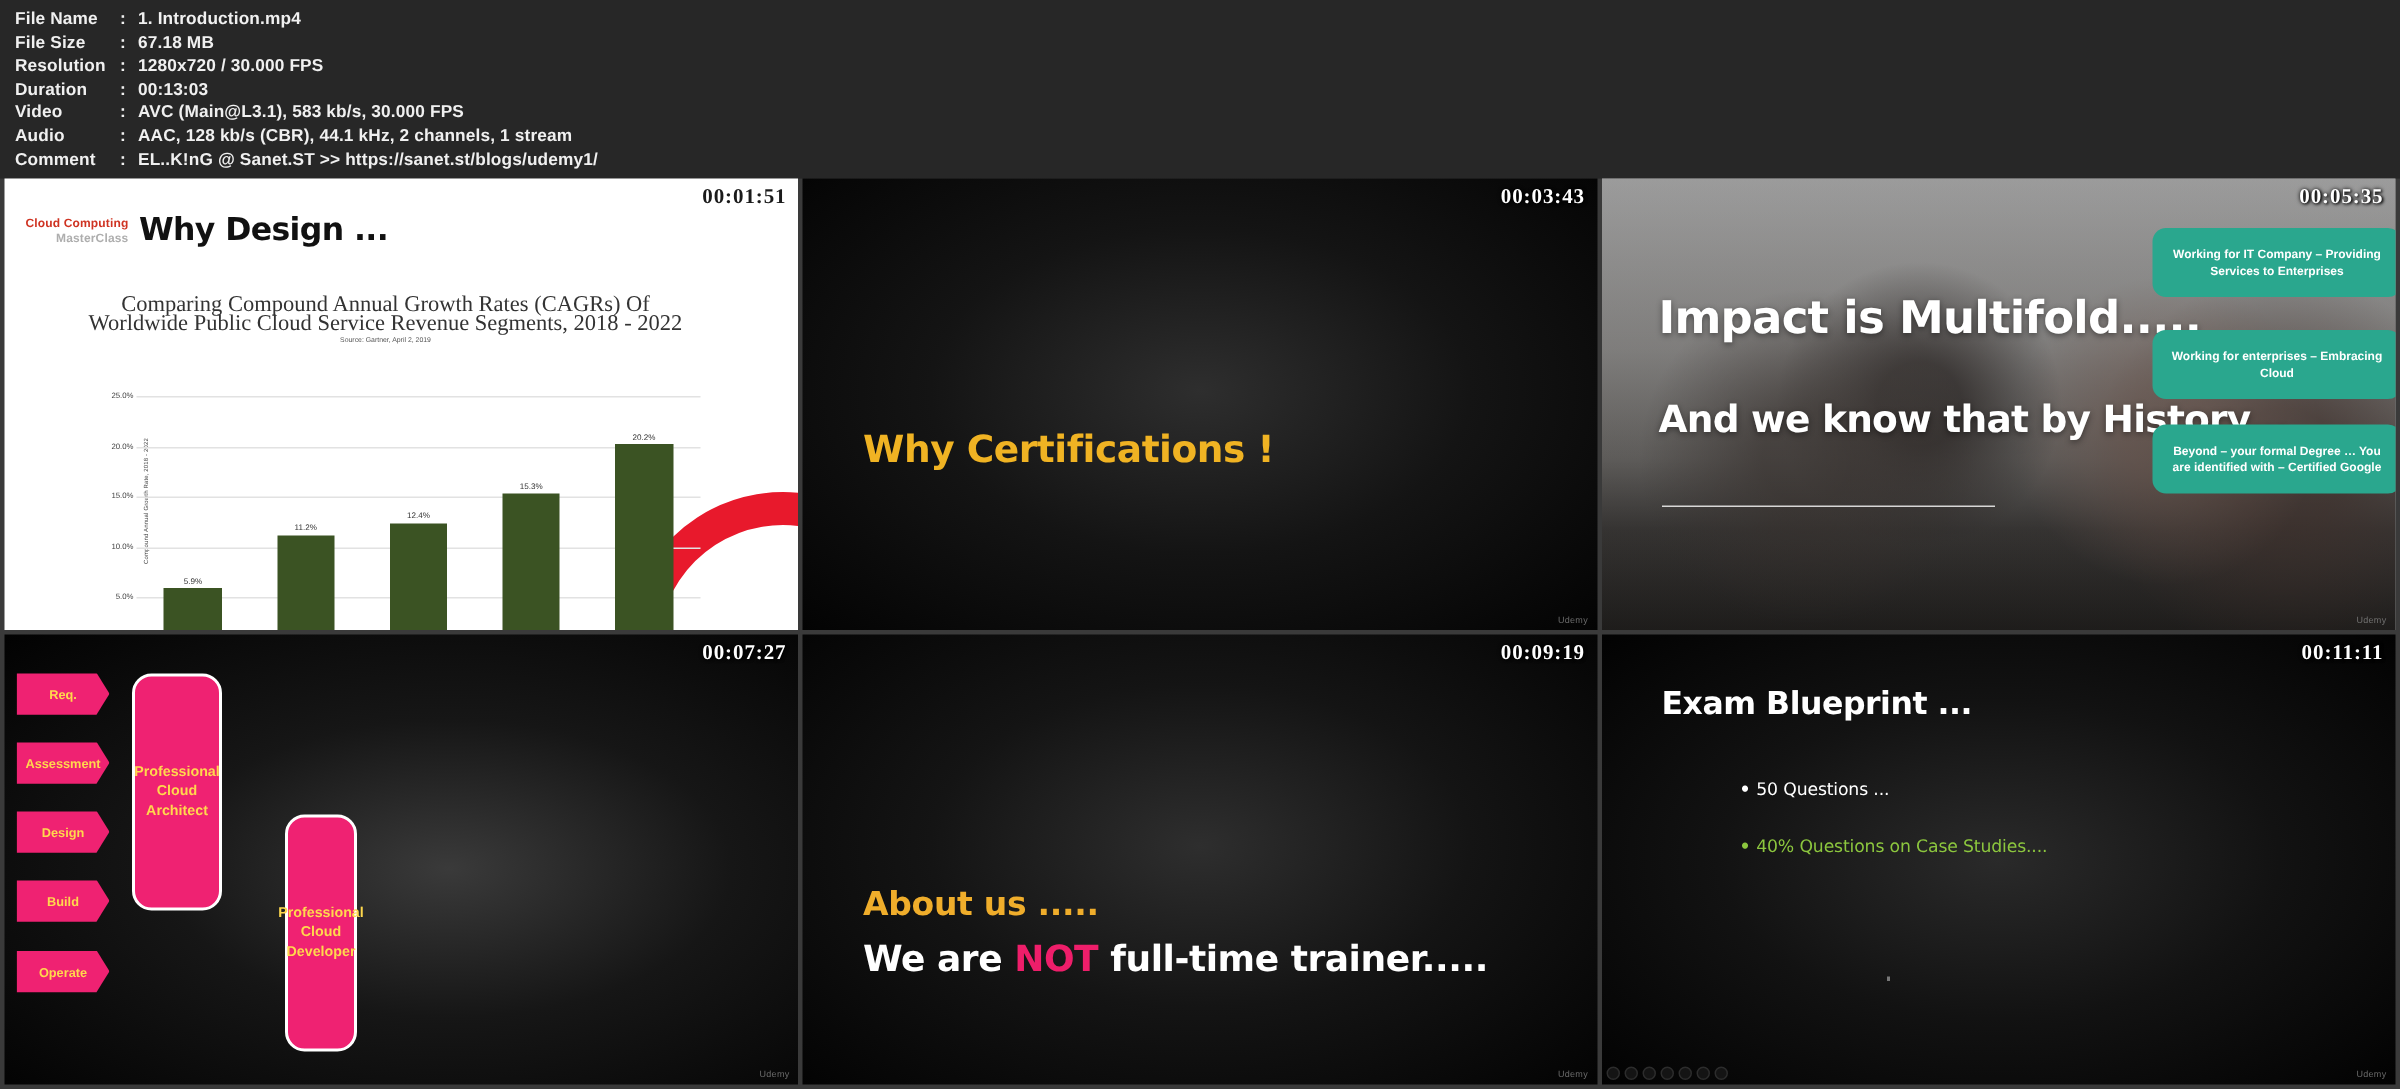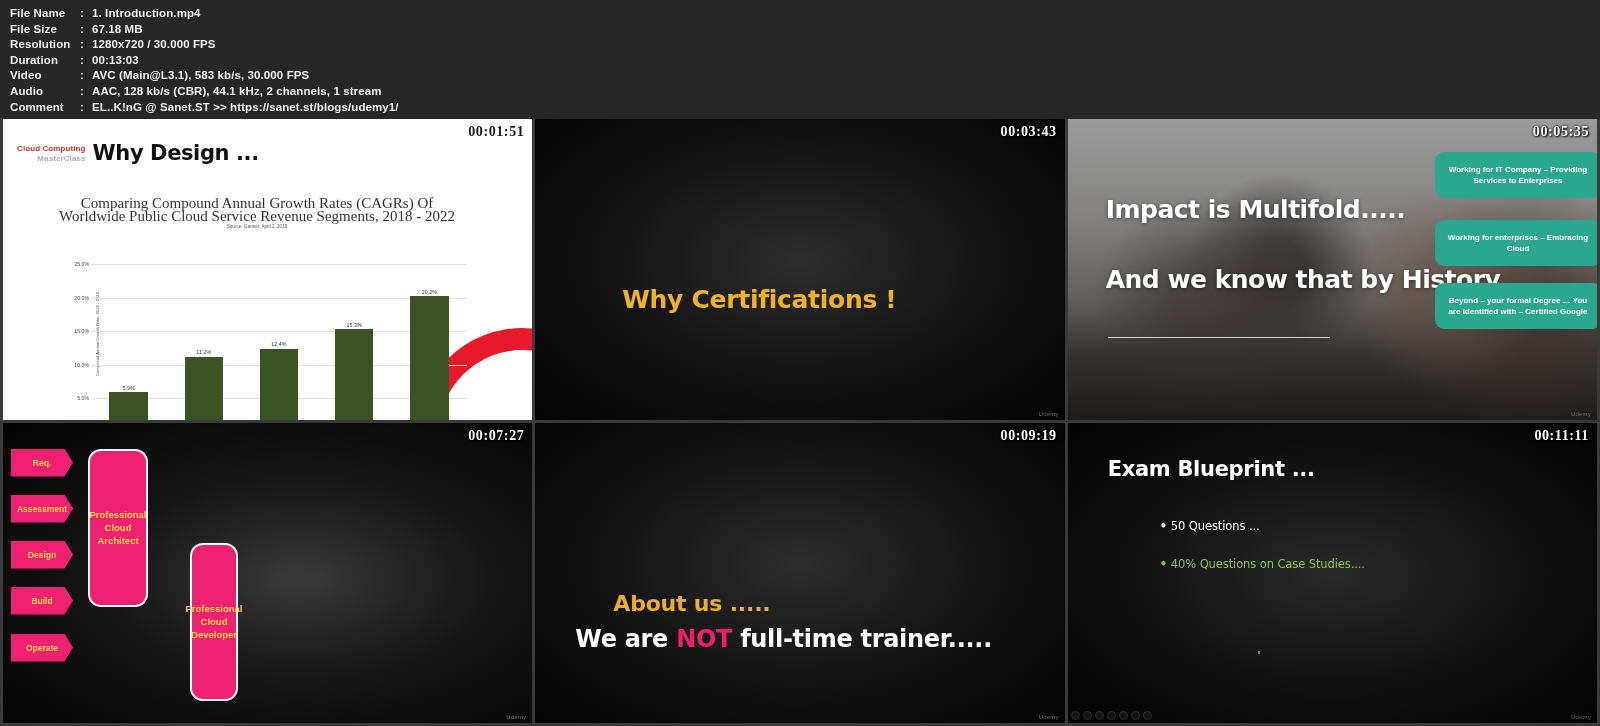--- a/index.html
+++ b/index.html
@@ -121,27 +121,25 @@
   .bar{ width:60%;background:#3b5323;}
 
   
   .darkslide{
     background:radial-gradient(ellipse at 50% 47%,#2e2e2e 0%,#141414 48%,#030303 100%);
   }
   .s2 .headline{
     position:absolute;left:40px;top:166px;
     font-size:25px;font-weight:bold;color:#f0b323;letter-spacing:-.3px;
     font-family:"DejaVu Sans", sans-serif;
-    margin-left:47px;
   }
   .s5 .l1{
     position:absolute;left:40px;top:168px;
     font-size:22px;font-weight:bold;color:#efad2b;letter-spacing:-.2px;
     font-family:"DejaVu Sans", sans-serif;
-    margin-left:38px;
   }
   .s5 .l2{
     position:absolute;left:40px;top:202px;
     font-size:24px;font-weight:bold;color:#fff;letter-spacing:-.3px;
     font-family:"DejaVu Sans", sans-serif;
     white-space:nowrap;
   }
   .s5 .l2 .not{ color:#ee1e6a; }
 
   
@@ -154,21 +152,21 @@
       radial-gradient(circle at 71% 56%,rgba(120,95,85,.7) 0 7%,transparent 25%),
       radial-gradient(circle at 86% 64%,rgba(70,52,46,.8) 0 8%,transparent 26%),
       linear-gradient(180deg,#9d9d9d 0%,#8d8b89 38%,#6d6a67 62%,#3a3735 78%,#23211f 100%);
   }
   .s3 .photo:after{
     content:"";position:absolute;inset:0;
     background:linear-gradient(180deg,rgba(150,150,150,.25),rgba(20,20,20,.35));
   }
   .s3 .h1{
     position:absolute;left:38px;top:76px;z-index:10;
-    font-size:25px;font-weight:bold;color:#fff;letter-spacing:-.5px;
+    font-size:30px;font-weight:bold;color:#fff;letter-spacing:-.5px;
     text-shadow:0 1px 4px rgba(0,0,0,.45);
     font-family:"DejaVu Sans", sans-serif;
   }
   .s3 .h2{
     position:absolute;left:38px;top:144px;z-index:10;
     font-size:25px;font-weight:bold;color:#fff;line-height:33px;letter-spacing:-.5px;
     text-shadow:0 1px 4px rgba(0,0,0,.45);
     font-family:"DejaVu Sans", sans-serif;
   }
   .s3 .ruler{

